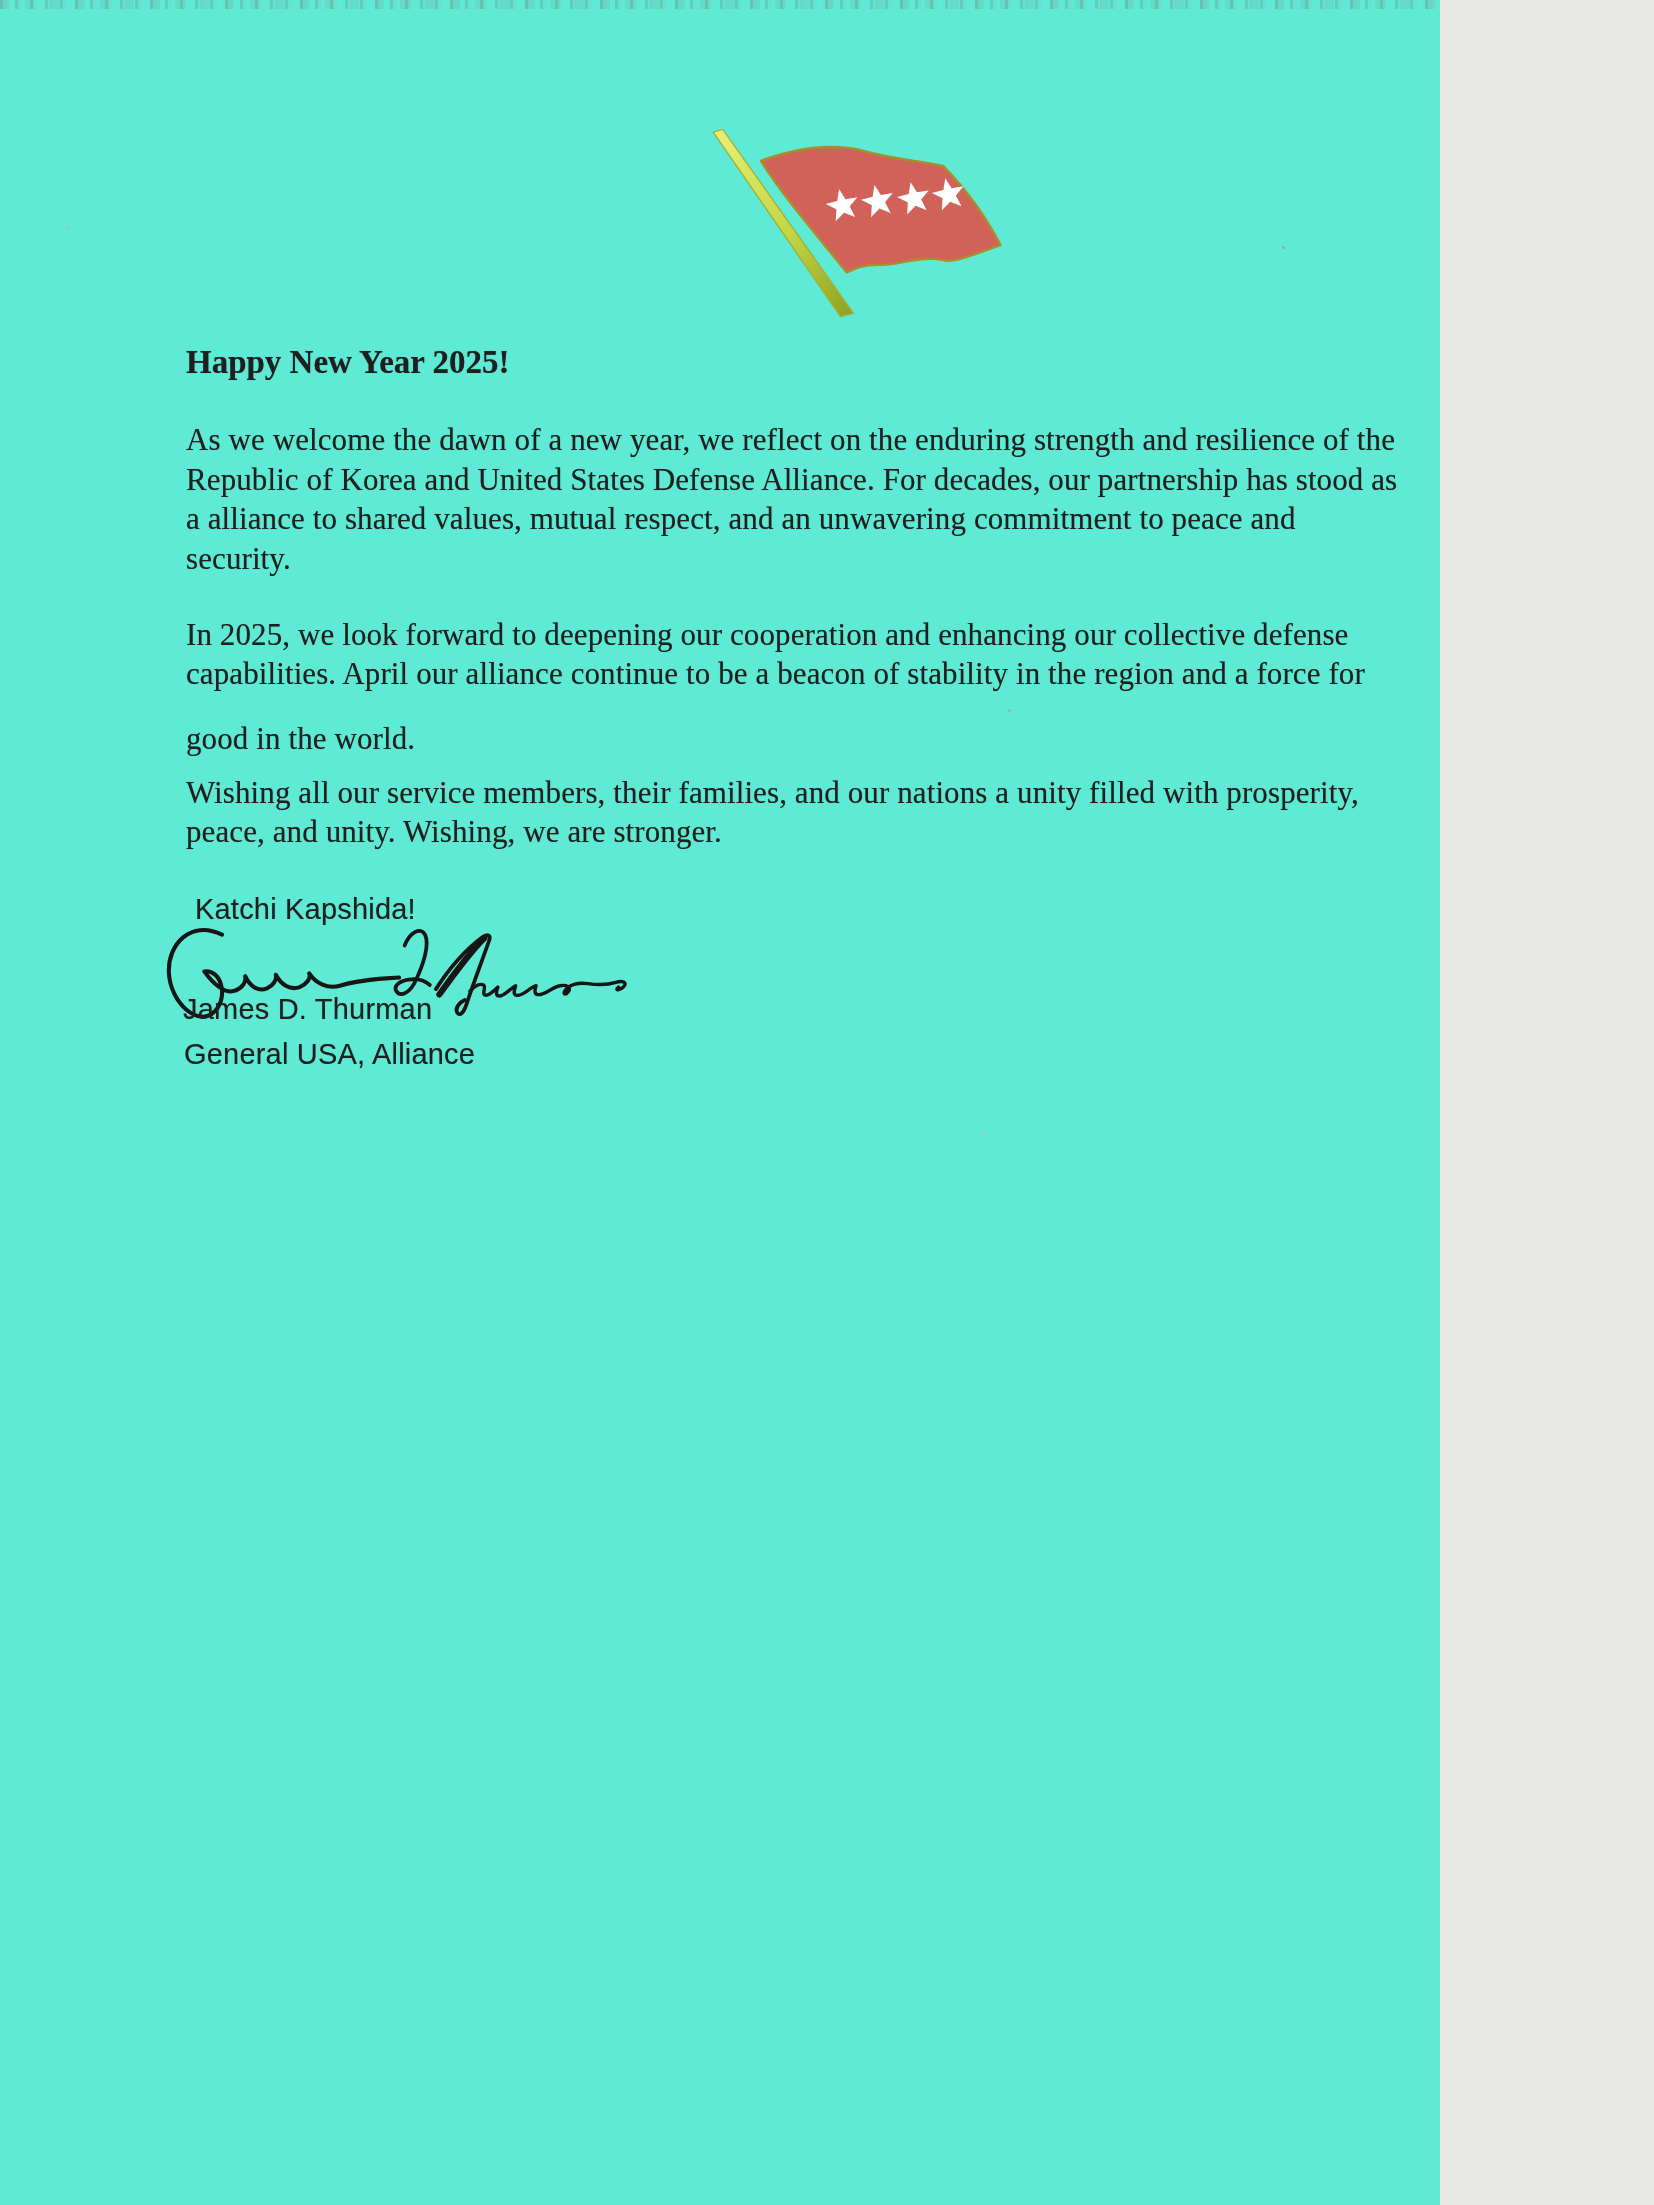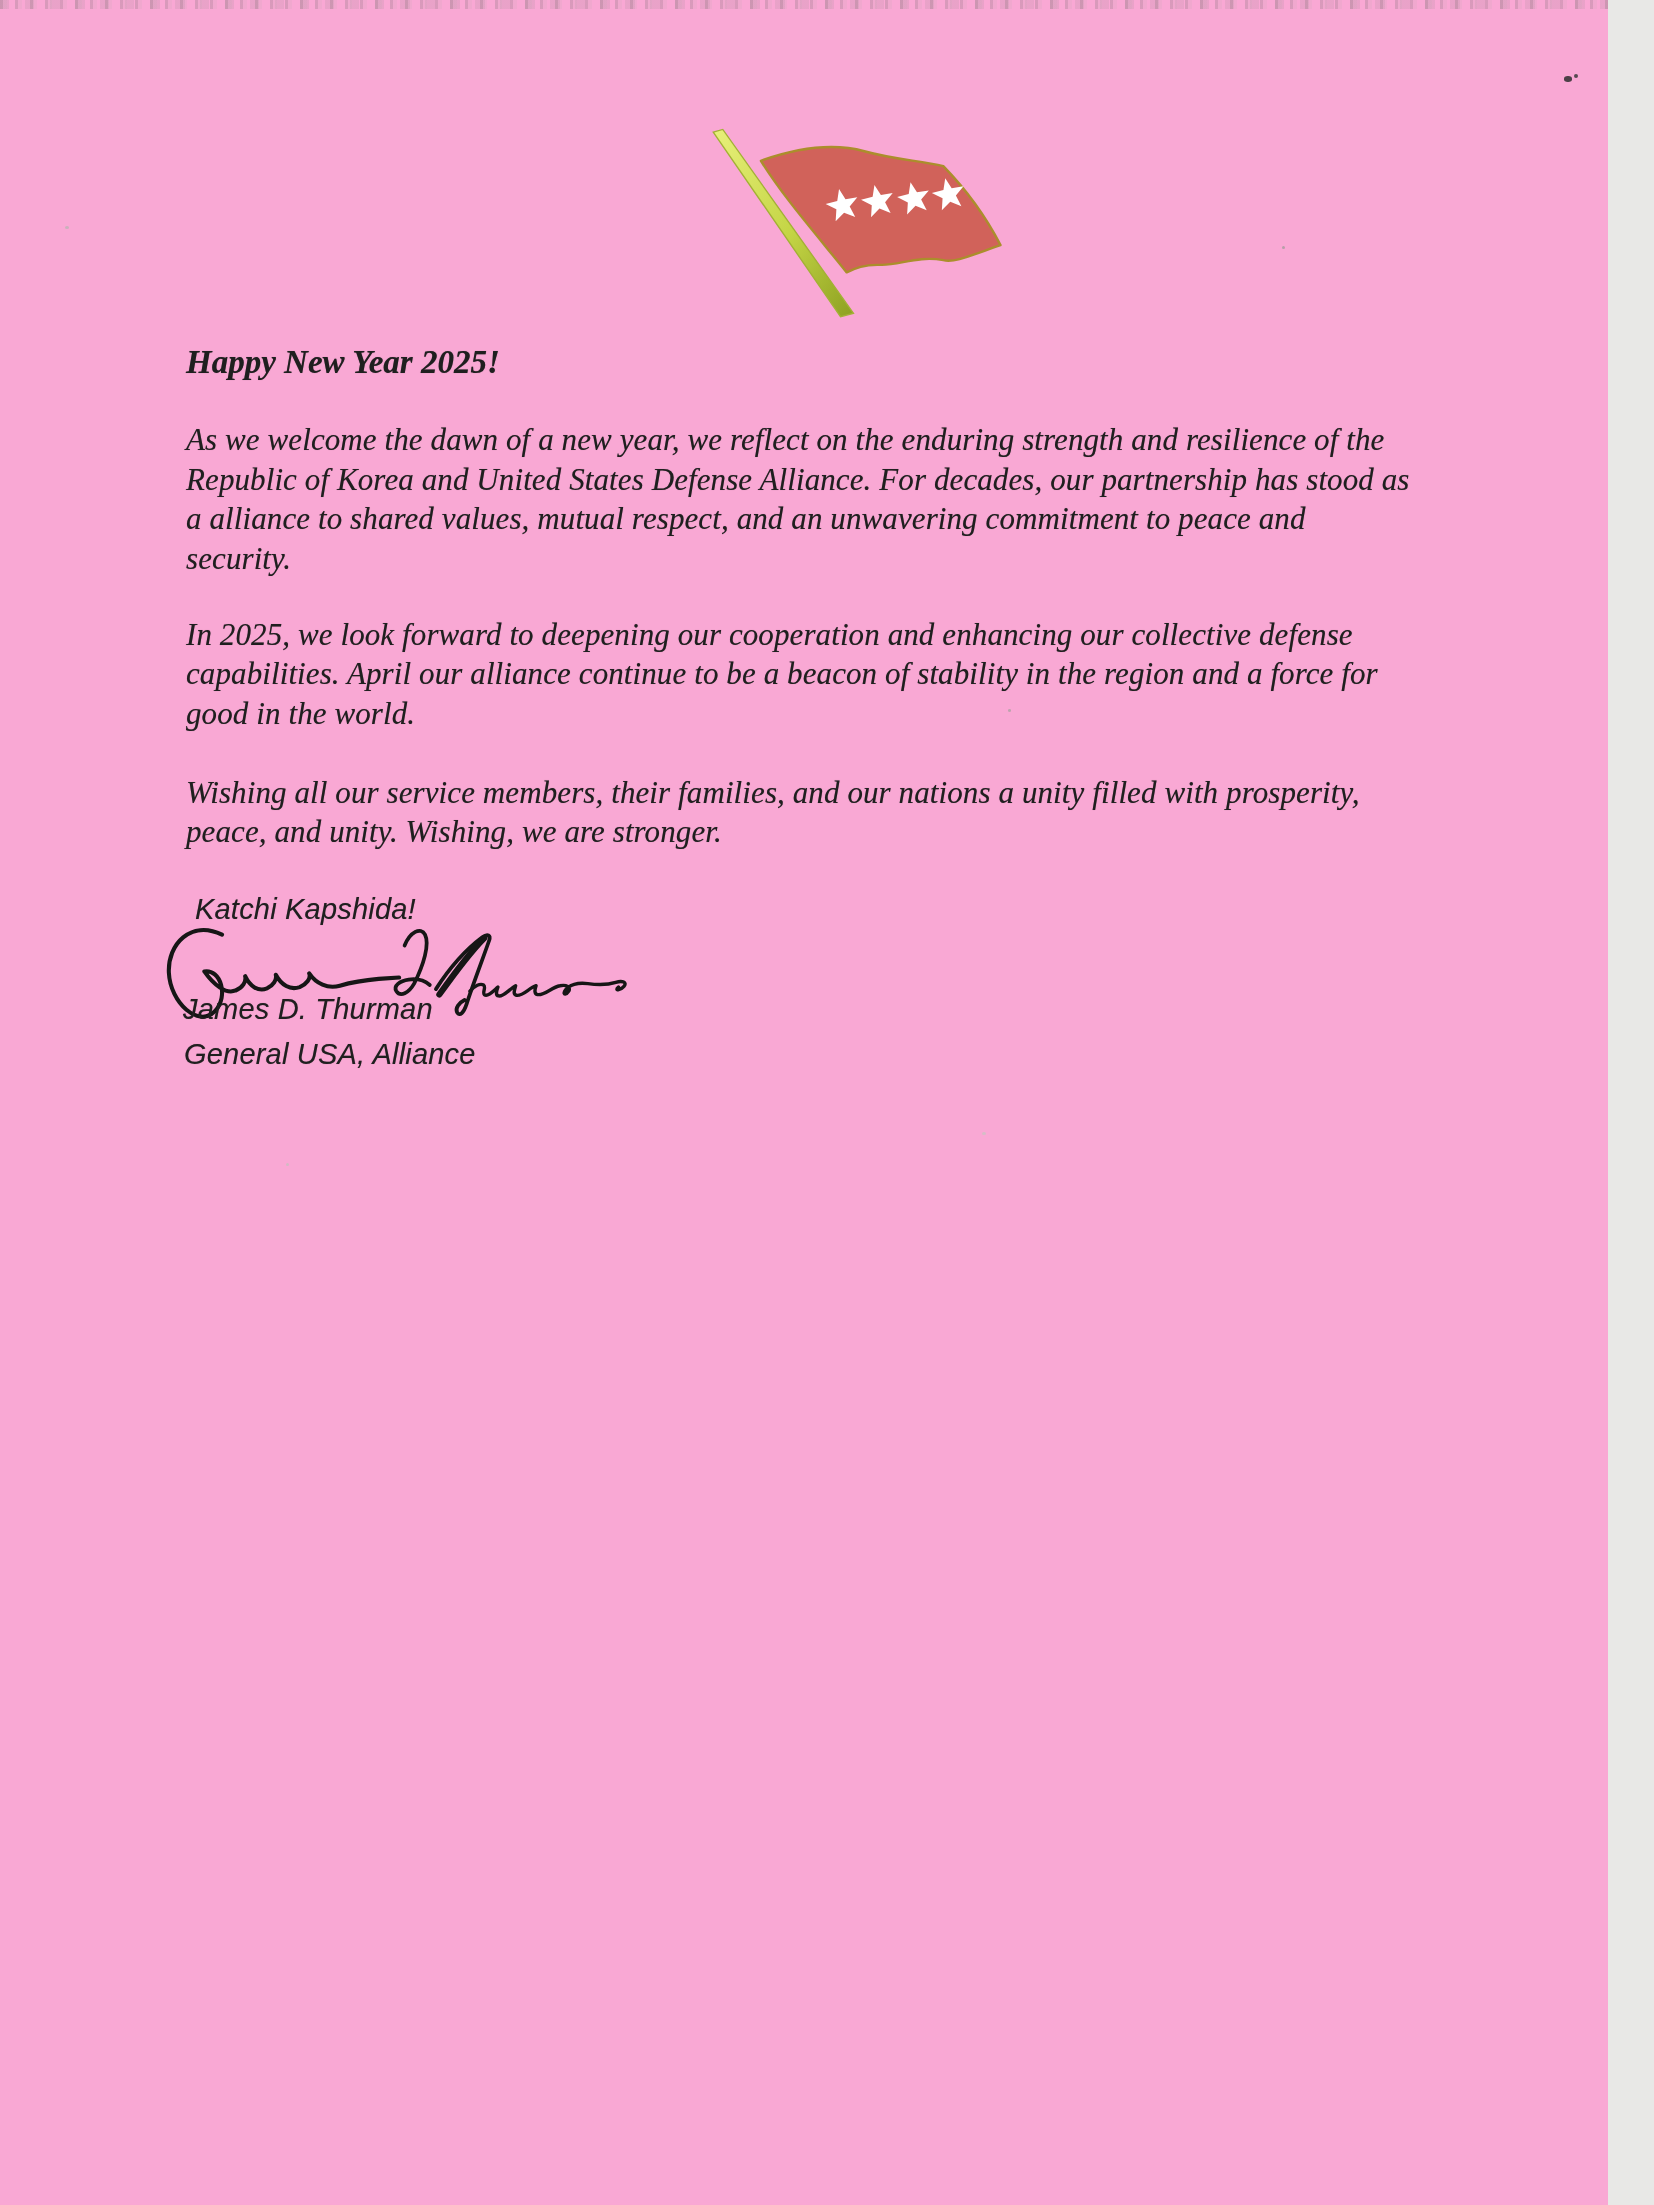--- a/index.html
+++ b/index.html
@@ -1,23 +1,22 @@
 <!DOCTYPE html>
 <html style="font-size:11px"><head>
 <meta charset="utf-8">
 <style>
   html,body{margin:0;padding:0;background:#e8e8e6;}
   .page{
     position:relative;
-    width:1608px;height:2205px;
-    background:#f9a8d4;
+    width:1440px;height:2205px;
+    background:#5eead4;
     overflow:hidden;
     font-family:"Liberation Serif", serif;
     color:#1f1f1f;
-    font-style:italic;
   }
   
   .scan-noise{
     position:absolute;left:0;top:0;width:1654px;height:9px;
     background:
       repeating-linear-gradient(90deg,
         rgba(105,105,100,0.30) 0px, rgba(105,105,100,0.30) 3.4px,
         rgba(170,170,165,0.14) 3.4px, rgba(170,170,165,0.14) 6.8px,
         rgba(255,255,255,0) 6.8px, rgba(255,255,255,0) 15px),
       repeating-linear-gradient(90deg,
@@ -97,21 +96,21 @@
   <div>
     <div class="line" style="top:424px">As we welcome the dawn of a new year, we reflect on the enduring strength and resilience of the</div>
     <div class="line" style="top:464px">Republic of Korea and United States Defense Alliance. For decades, our partnership has stood as</div>
     <div class="line" style="top:503px">a alliance to shared values, mutual respect, and an unwavering commitment to peace and</div>
     <div class="line" style="top:543px">security.</div>
   </div>
 
   <div>
     <div class="line" style="top:619px">In 2025, we look forward to deepening our cooperation and enhancing our collective defense</div>
     <div class="line" style="top:658px">capabilities. April our alliance continue to be a beacon of stability in the region and a force for</div>
-    <div class="line" style="top:698px">good in the world.</div>
+    <div class="line" style="top:723px">good in the world.</div>
   </div>
 
   <div>
     <div class="line" style="top:777px">Wishing all our service members, their families, and our nations a unity filled with prosperity,</div>
     <div class="line" style="top:816px">peace, and unity. Wishing, we are stronger.</div>
   </div>
 
   <div class="line sans" style="left:195px;top:895px">Katchi Kapshida!</div>
 
   <svg viewBox="0 0 700 160" style="left:162px;top:921px;width:477px;height:109px" aria-hidden="true">

